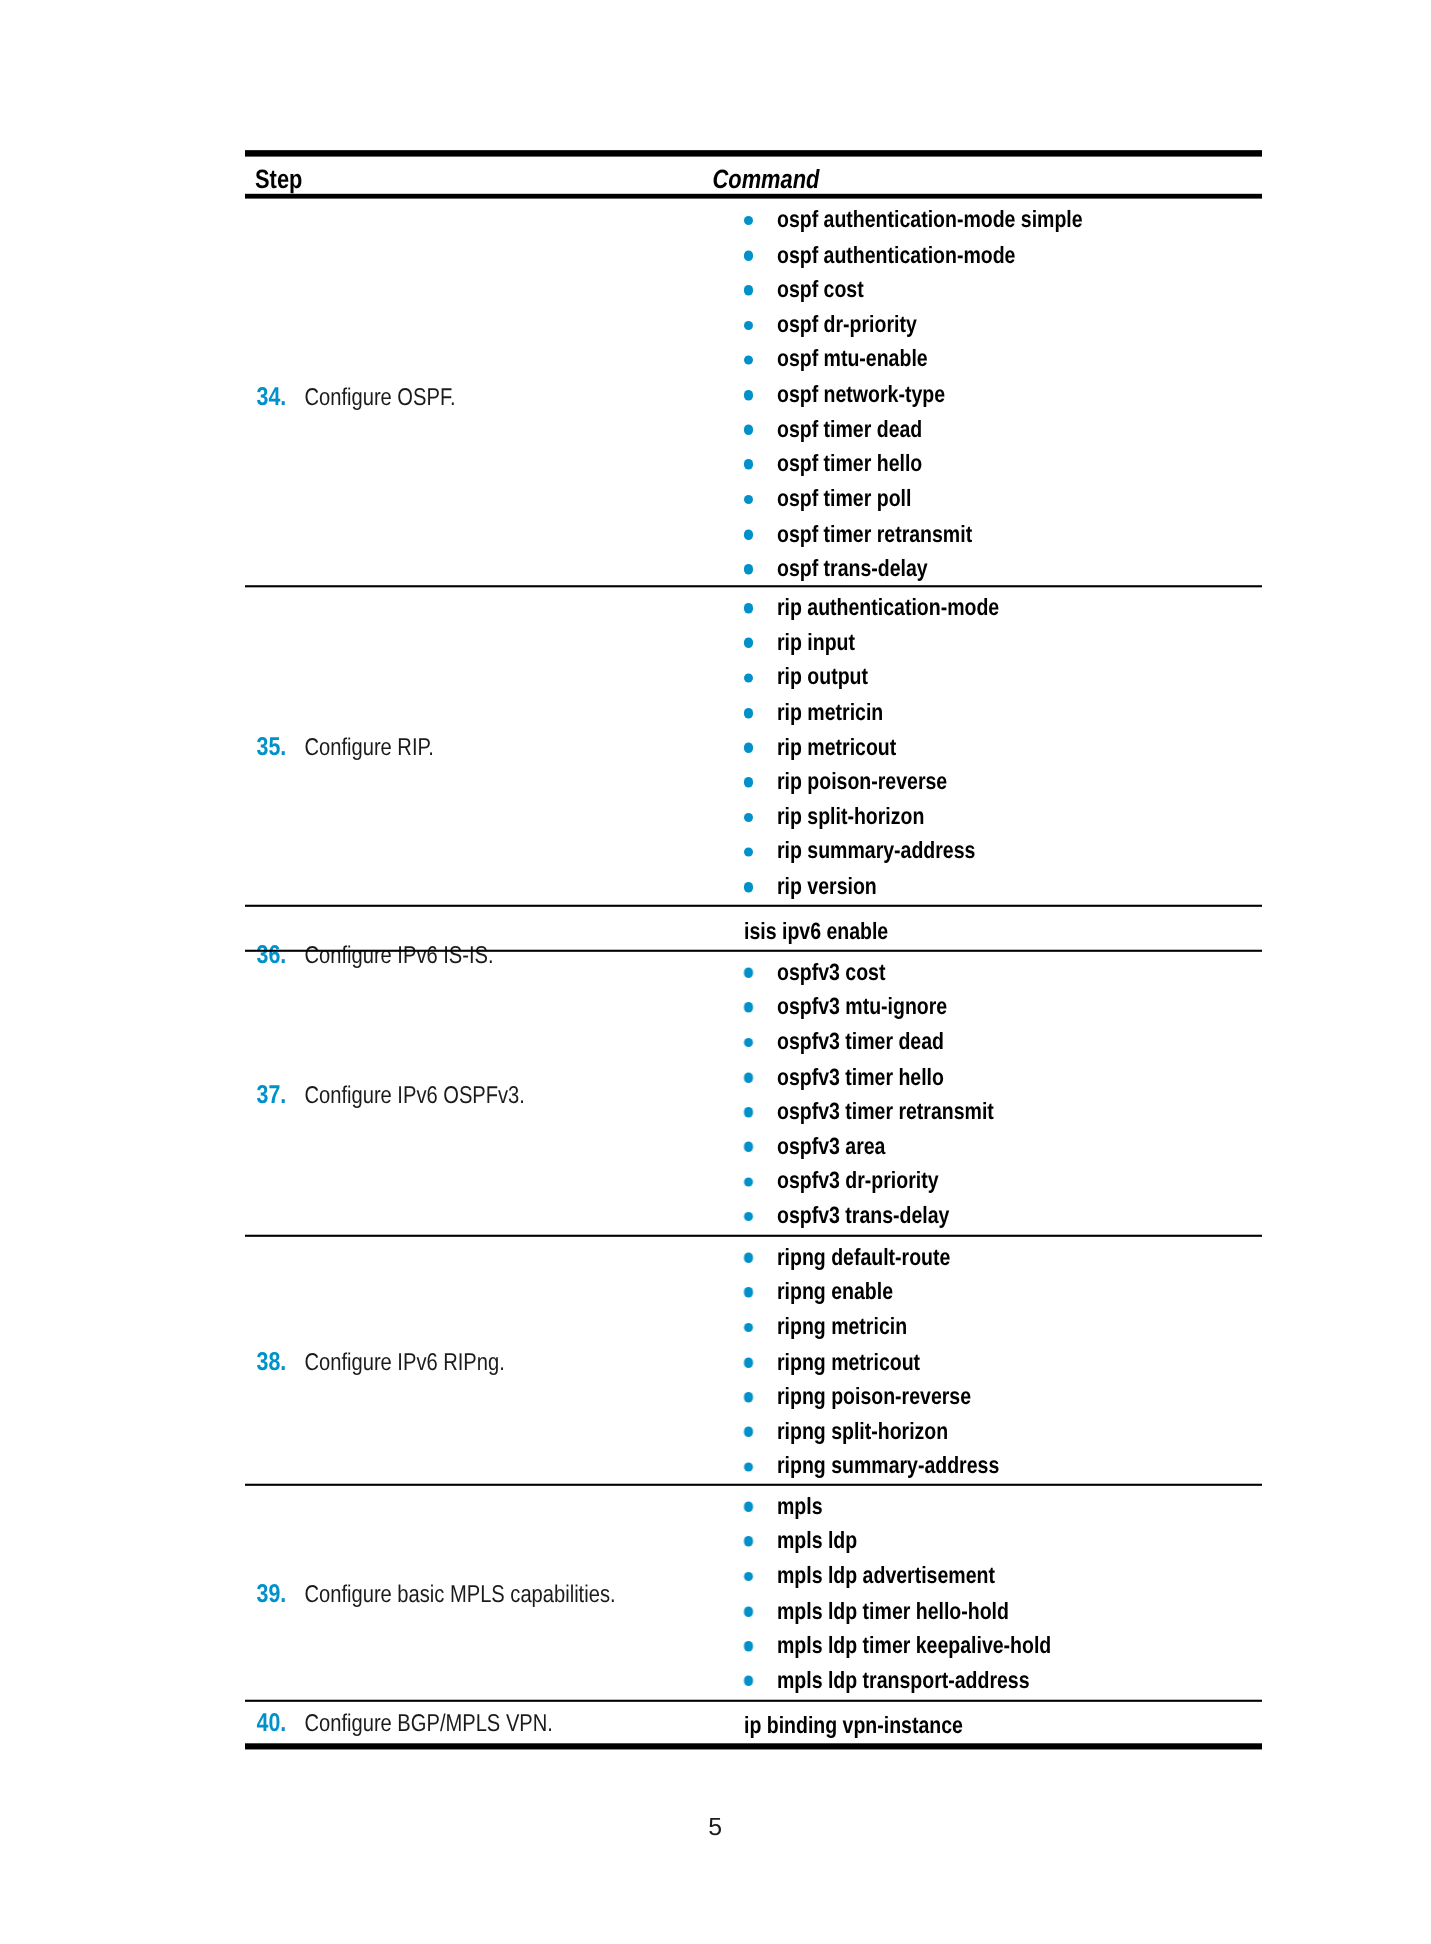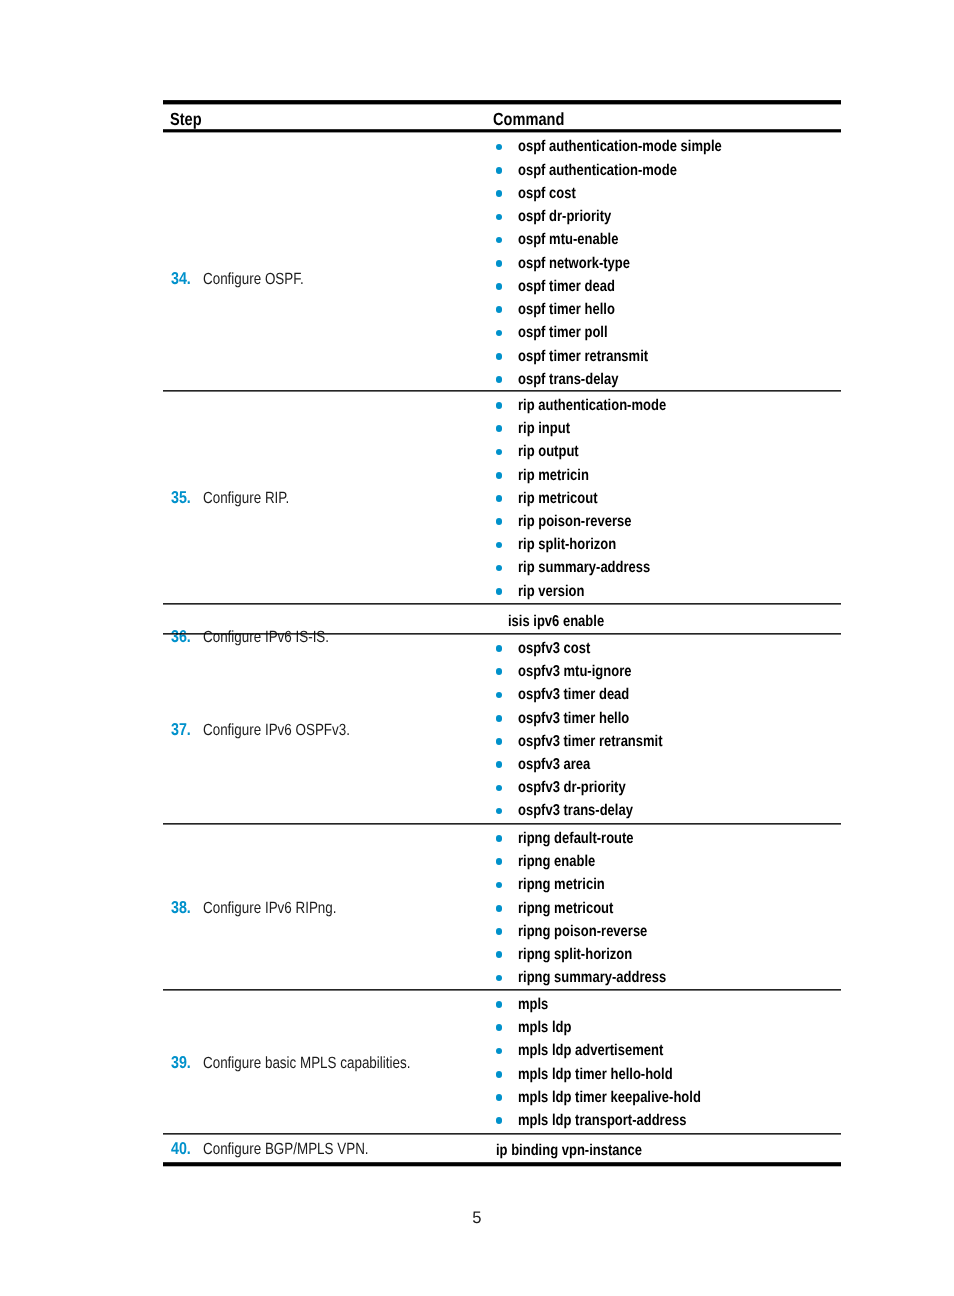--- a/index.html
+++ b/index.html
@@ -10,21 +10,21 @@
   .doc-table{position:absolute;left:163px;top:99.6px;width:678px;height:1070px;}
 
   .cond{display:inline-block;transform:scaleX(0.829) translateZ(0);transform-origin:left center;white-space:nowrap;}
   .cond-none{transform:scaleX(1) translateZ(0);}
 
   .rules-svg{position:absolute;left:0;top:0;width:678px;height:1075px;overflow:visible;}
 
   .thead{position:absolute;left:0;top:0;width:678px;height:32.6px;}
   .th{position:absolute;font-weight:bold;font-size:17.6px;color:#000;line-height:1;}
   .th-step{left:7.4px;top:11.6px;}
-  .th-cmd{left:330px;top:11.6px;}
+  .th-cmd{left:312px;top:11.6px;font-style:italic;}
 
   .trow{position:absolute;display:block;box-sizing:border-box;}
   .cell-step{width:332.7px;position:absolute;left:0;top:0;height:100%;}
   .cell-cmd{position:absolute;left:332.7px;top:0;right:0;height:100%;}
 
   .step-inner{position:absolute;left:8.0px;top:50%;transform:translateY(-50%);white-space:nowrap;font-size:16.2px;color:#1b1b1b;font-weight:normal;line-height:1.2;}
   .step-num{color:#0091cb;font-weight:bold;font-size:17.2px;display:inline-block;width:31.8px;}
 
   .cmd-list{list-style:none;margin:0;padding:0;position:absolute;left:0;top:0;right:0;}
   .cmd-item{position:absolute;left:0;right:0;height:23.24px;font-weight:bold;font-size:15.7px;color:#000;}
@@ -43,21 +43,21 @@
   <div class="doc-table">
 
     <div class="thead">
       <div class="th th-step"><span class="cond">Step</span></div>
       <div class="th th-cmd"><span class="cond">Command</span></div>
     </div>
 
     <div class="tbody">
       <div class="trow" style="top:32.60px;height:258.40px">
         <div class="cell-step">
-          <div class="step-inner" style="margin-top:18px"><span class="step-num"><span class="cond">34.</span></span><span class="cond">Configure OSPF.</span></div>
+          <div class="step-inner" style="margin-top:4px"><span class="step-num"><span class="cond">34.</span></span><span class="cond">Configure OSPF.</span></div>
         </div>
         <div class="cell-cmd">
           <ul class="cmd-list">
             <li class="cmd-item" style="top:3.28px">
                 <span class="dot"></span>
                 <span class="txt"><span class="cond">ospf authentication-mode simple</span></span>
               </li>
             <li class="cmd-item" style="top:26.52px">
                 <span class="dot"></span>
                 <span class="txt"><span class="cond">ospf authentication-mode</span></span>
@@ -146,21 +146,21 @@
           </ul>
         </div>
       </div>
       <div class="trow" style="top:504.00px;height:30.00px">
         <div class="cell-step">
           <div class="step-inner" style="margin-top:18px"><span class="step-num"><span class="cond">36.</span></span><span class="cond">Configure IPv6 IS-IS.</span></div>
         </div>
         <div class="cell-cmd">
           <ul class="cmd-list">
             <li class="cmd-item" style="top:6.98px">
-                <span class="txt" style="left:12px"><span class="cond">isis ipv6 enable</span></span>
+                <span class="txt" style="left:0px"><span class="cond">isis ipv6 enable</span></span>
               </li>
           </ul>
         </div>
       </div>
       <div class="trow" style="top:534.00px;height:190.00px">
         <div class="cell-step">
           <div class="step-inner" style="margin-top:1.20px"><span class="step-num"><span class="cond">37.</span></span><span class="cond">Configure IPv6 OSPFv3.</span></div>
         </div>
         <div class="cell-cmd">
           <ul class="cmd-list">

